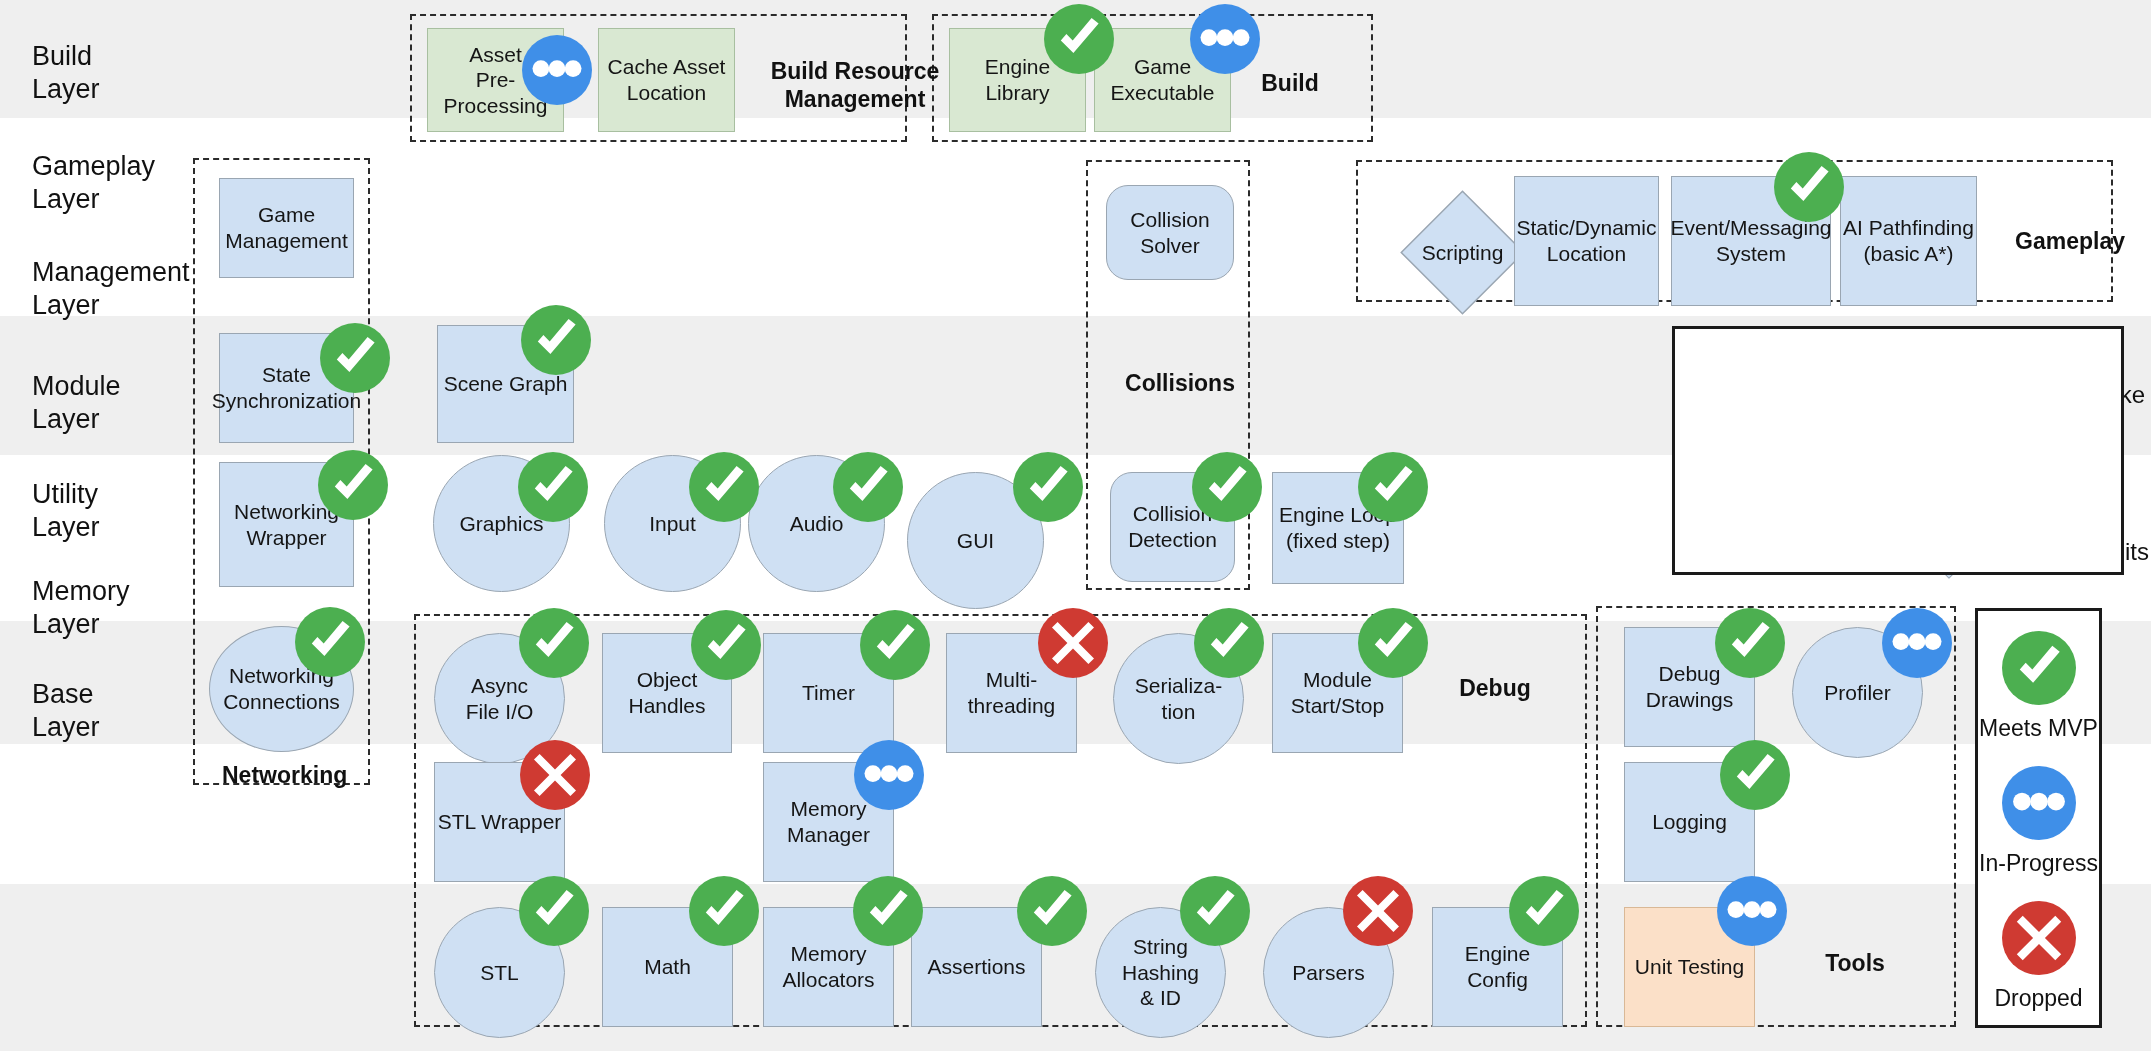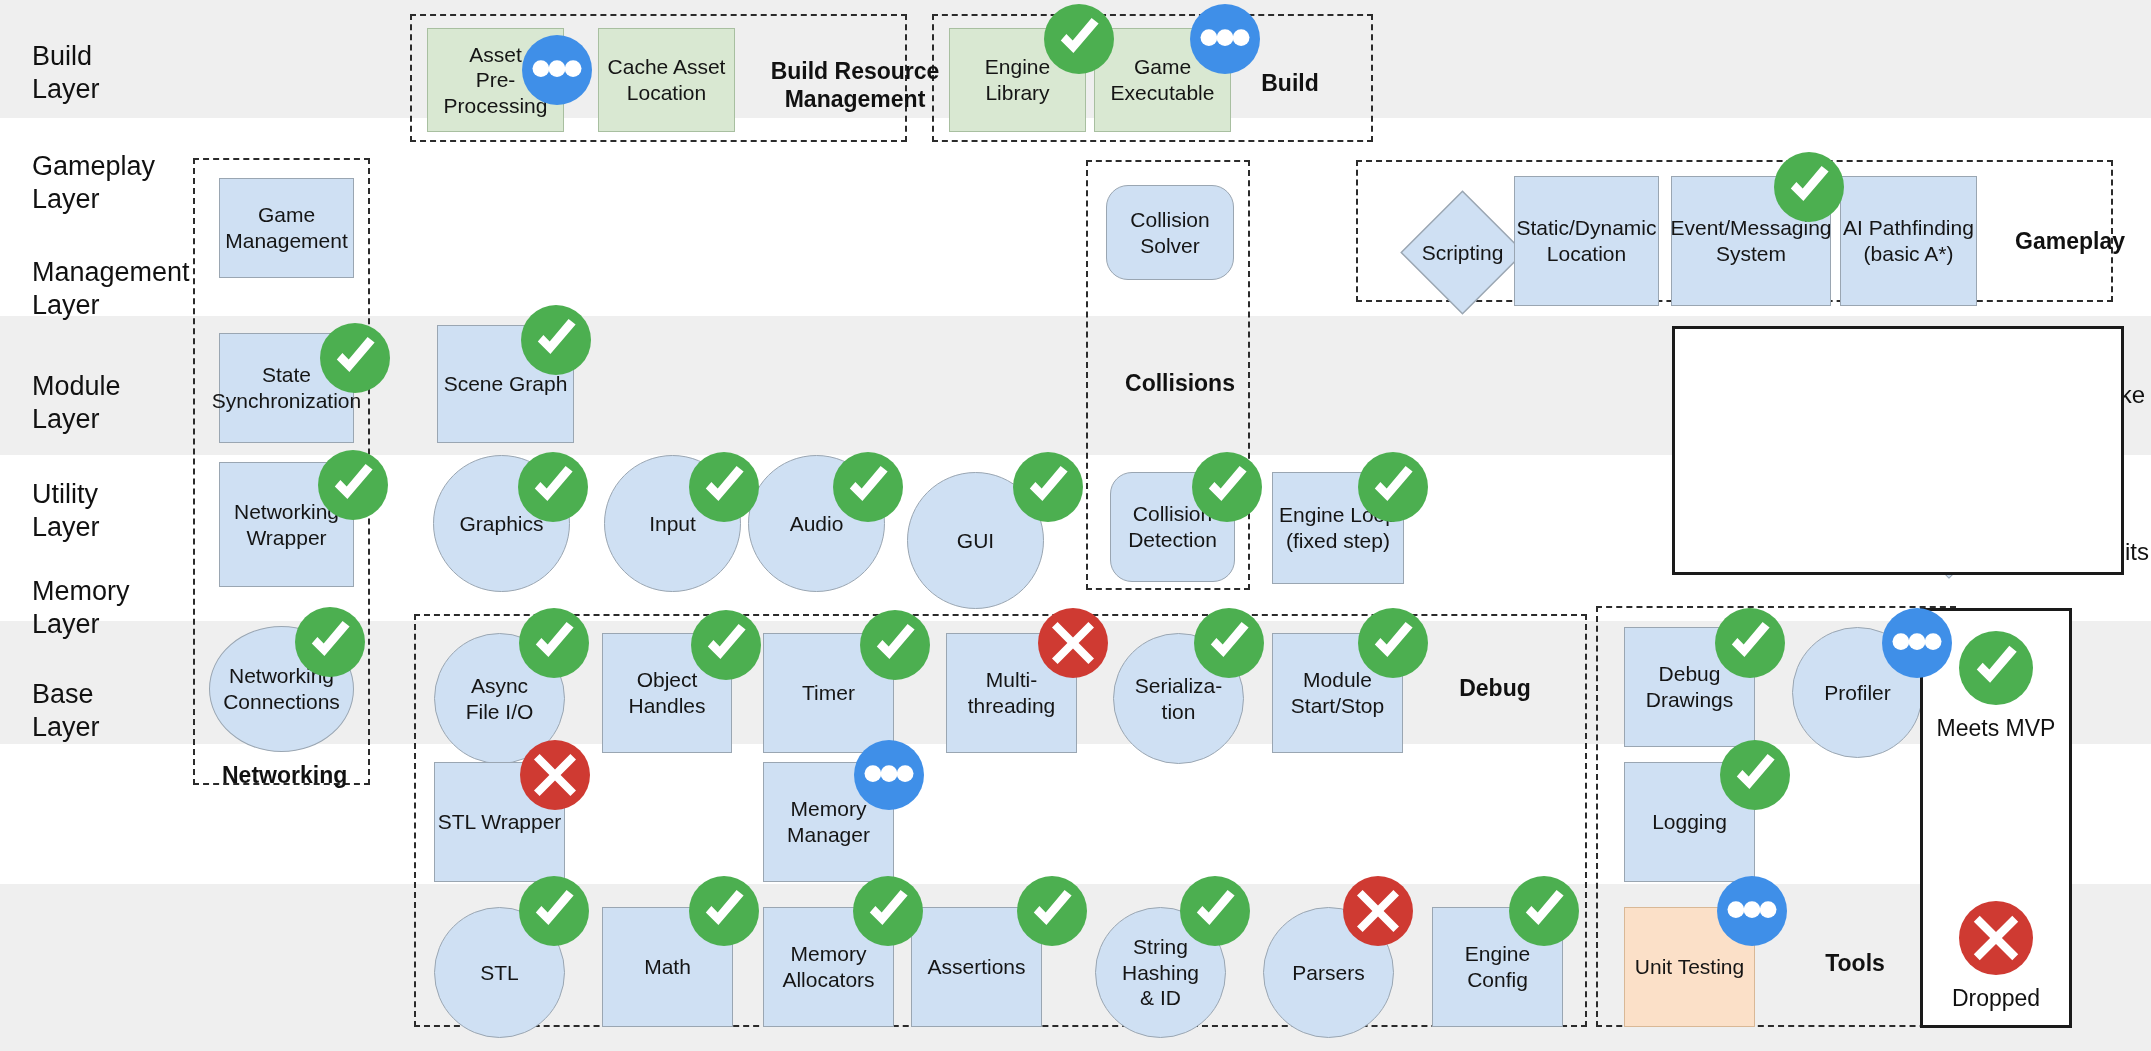--- a/index.html
+++ b/index.html
@@ -385,28 +385,37 @@
         <div class="leg-swatch" style="background: rgb(207, 224, 243); border-radius: 50%;"></div>
       </div>
       <div class="leg-text">3rd Party</div>
     </div>
     <div class="leg-row" style="left: 1927px; top: 530px;">
       <div style="width: 44px; height: 44px; display: flex; align-items: center; justify-content: center;">
         <div class="leg-swatch" style="background: rgb(207, 224, 243); transform: rotate(45deg); width: 36px; height: 36px;"></div>
       </div>
       <div class="leg-text">If Time Permits</div>
     </div>
-    <div class="statusbox" style="left: 1920px; top: 608px; width: 152px; height: 420px;">
+    <div class="statusbox" style="left: 1975px; top: 608px; width: 127px; height: 420px;">
       <div class="status-item" style="top: 20px;">
         <div class="status-ic"><svg viewBox="0 0 100 100" style="width: 100%; height: 100%;">
             <circle cx="50" cy="50" r="50" fill="#4caf50"></circle>
             <path d="M24 52 L42 70 L78 28 L68 20 L41 52 L32 43 Z" fill="#fff"></path>
           </svg></div>
         <div class="status-lb">Meets MVP</div>
       </div>
+      <div class="status-item" style="top: 155px;">
+        <div class="status-ic"><svg viewBox="0 0 100 100" style="width: 100%; height: 100%;">
+            <circle cx="50" cy="50" r="50" fill="#3f8fe8"></circle>
+            <circle cx="27" cy="48" r="12" fill="#fff"></circle>
+            <circle cx="50" cy="48" r="12" fill="#fff"></circle>
+            <circle cx="73" cy="48" r="12" fill="#fff"></circle>
+          </svg></div>
+        <div class="status-lb">In-Progress</div>
+      </div>
       <div class="status-item" style="top: 290px;">
         <div class="status-ic"><svg viewBox="0 0 100 100" style="width: 100%; height: 100%;">
             <circle cx="50" cy="50" r="50" fill="#cf3a32"></circle>
             <path d="M28 20 L50 42 L72 20 L80 28 L58 50 L80 72 L72 80 L50 58 L28 80 L20 72 L42 50 L20 28 Z" fill="#fff"></path>
           </svg></div>
         <div class="status-lb">Dropped</div>
       </div>
     </div>
   </div>
 

